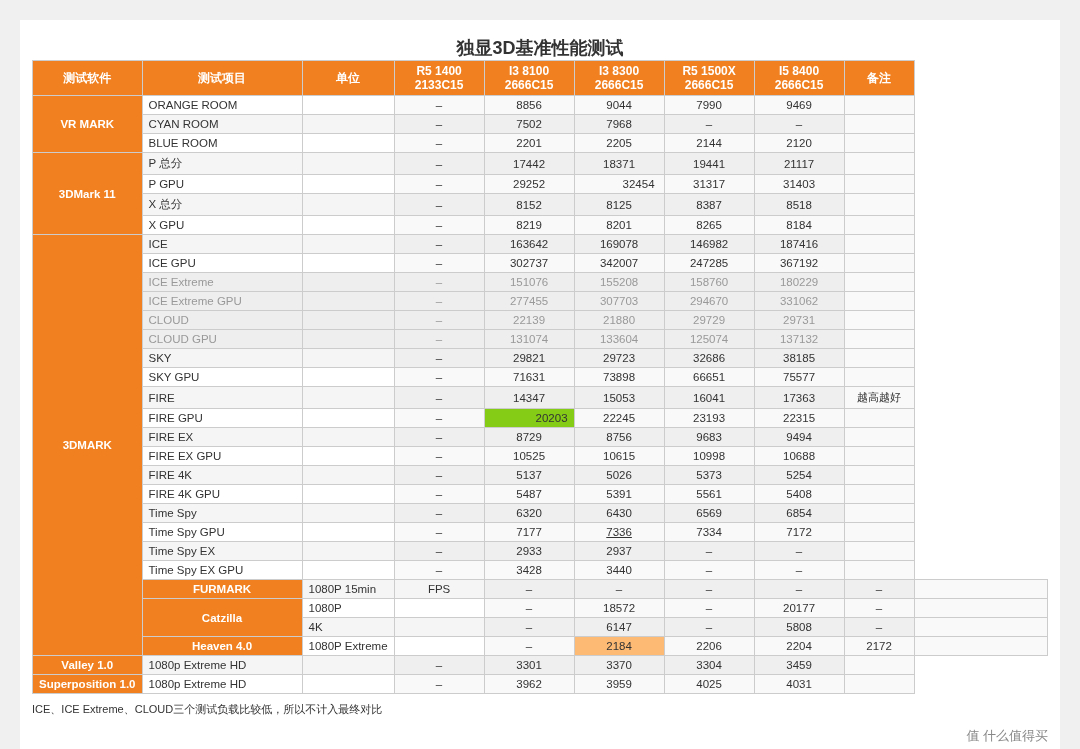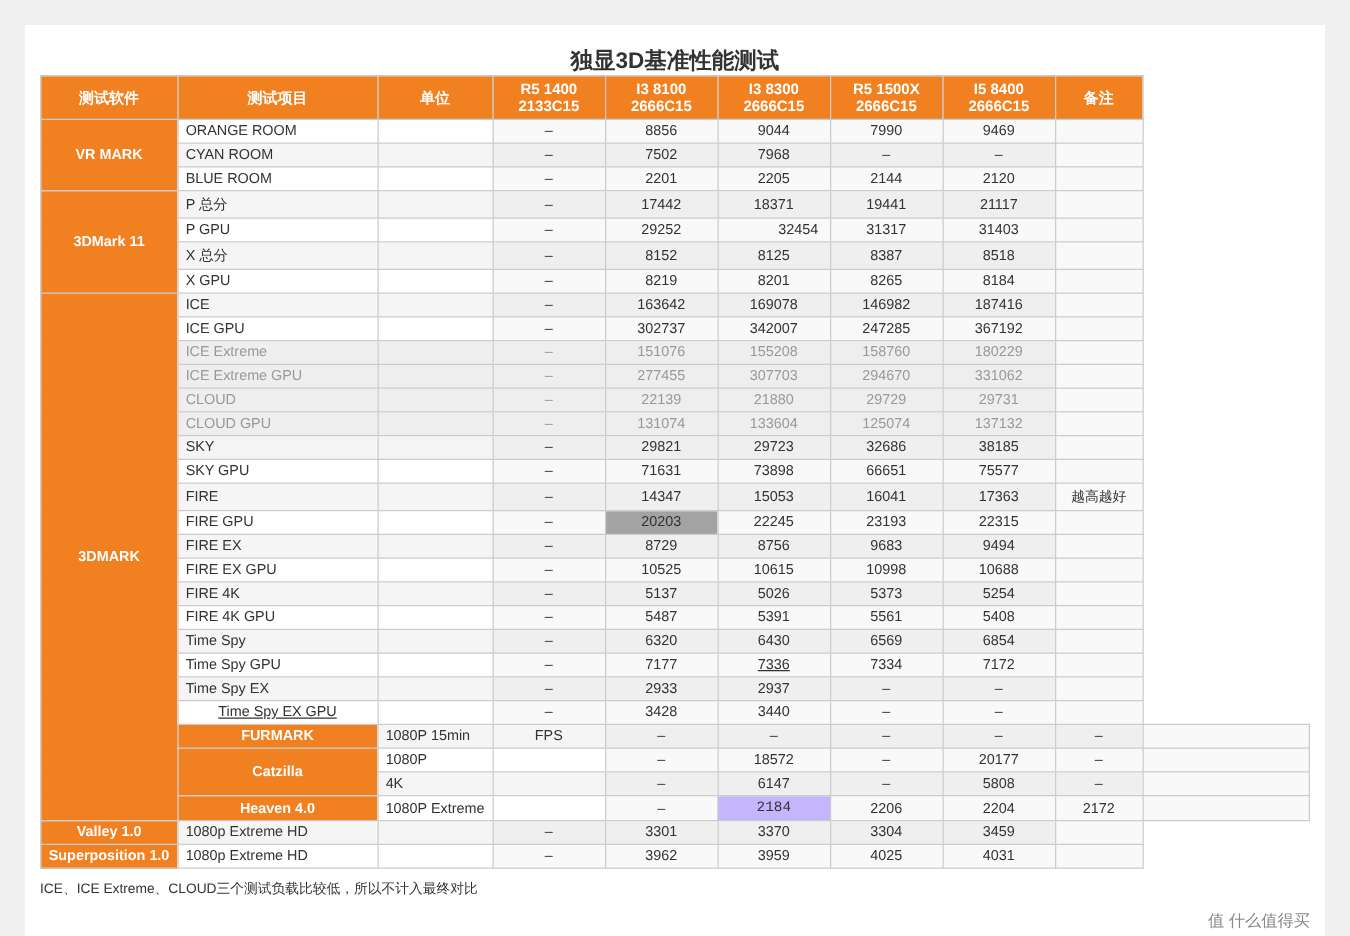--- a/index.html
+++ b/index.html
@@ -246,21 +246,21 @@
           <td style="background: rgb(239, 239, 239); color: rgb(51, 51, 51);">14347</td>
           <td style="background: rgb(239, 239, 239); color: rgb(51, 51, 51);">15053</td>
           <td style="background: rgb(239, 239, 239); color: rgb(51, 51, 51);">16041</td>
           <td style="background: rgb(239, 239, 239); color: rgb(51, 51, 51);">17363</td>
           <td style="background: rgb(249, 249, 249); color: rgb(51, 51, 51); font-size: 11px;">越高越好</td>
         </tr>
         <tr>
           <td style="text-align: left; background: rgb(255, 255, 255); color: rgb(51, 51, 51);">FIRE GPU</td>
           <td style="background: rgb(255, 255, 255); color: rgb(51, 51, 51);"></td>
           <td style="background: rgb(249, 249, 249); color: rgb(51, 51, 51);">–</td>
-          <td style="background: #a3a3a3; color: rgb(51, 51, 51);">20203</td>
+          <td style="background: #84cc16; color: rgb(51, 51, 51); text-align: right;">20203</td>
           <td style="background: rgb(249, 249, 249); color: rgb(51, 51, 51);">22245</td>
           <td style="background: rgb(249, 249, 249); color: rgb(51, 51, 51);">23193</td>
           <td style="background: rgb(249, 249, 249); color: rgb(51, 51, 51);">22315</td>
           <td style="background: rgb(249, 249, 249); color: rgb(51, 51, 51); font-size: 11px;"></td>
         </tr>
         <tr>
           <td style="text-align: left; background: rgb(245, 245, 245); color: rgb(51, 51, 51);">FIRE EX</td>
           <td style="background: rgb(245, 245, 245); color: rgb(51, 51, 51);"></td>
           <td style="background: rgb(239, 239, 239); color: rgb(51, 51, 51);">–</td>
           <td style="background: rgb(239, 239, 239); color: rgb(51, 51, 51);">8729</td>
@@ -323,21 +323,21 @@
           <td style="text-align: left; background: rgb(245, 245, 245); color: rgb(51, 51, 51);">Time Spy EX</td>
           <td style="background: rgb(245, 245, 245); color: rgb(51, 51, 51);"></td>
           <td style="background: rgb(239, 239, 239); color: rgb(51, 51, 51);">–</td>
           <td style="background: rgb(239, 239, 239); color: rgb(51, 51, 51);">2933</td>
           <td style="background: rgb(239, 239, 239); color: rgb(51, 51, 51);">2937</td>
           <td style="background: rgb(239, 239, 239); color: rgb(51, 51, 51);">–</td>
           <td style="background: rgb(239, 239, 239); color: rgb(51, 51, 51);">–</td>
           <td style="background: rgb(249, 249, 249); color: rgb(51, 51, 51); font-size: 11px;"></td>
         </tr>
         <tr>
-          <td style="text-align: center; background: rgb(255, 255, 255); color: rgb(51, 51, 51); text-decoration: underline;">Time Spy EX GPU</td>
+          <td style="text-align: left; background: rgb(255, 255, 255); color: rgb(51, 51, 51);">Time Spy EX GPU</td>
           <td style="background: rgb(255, 255, 255); color: rgb(51, 51, 51);"></td>
           <td style="background: rgb(249, 249, 249); color: rgb(51, 51, 51);">–</td>
           <td style="background: rgb(249, 249, 249); color: rgb(51, 51, 51);">3428</td>
           <td style="background: rgb(249, 249, 249); color: rgb(51, 51, 51);">3440</td>
           <td style="background: rgb(249, 249, 249); color: rgb(51, 51, 51);">–</td>
           <td style="background: rgb(249, 249, 249); color: rgb(51, 51, 51);">–</td>
           <td style="background: rgb(249, 249, 249); color: rgb(51, 51, 51); font-size: 11px;"></td>
         </tr>
         <tr>
           <td rowspan="1" style="background: rgb(240, 128, 32); color: rgb(255, 255, 255); font-weight: bold; text-align: center; vertical-align: middle;">FURMARK</td>
@@ -369,21 +369,21 @@
           <td style="background: rgb(239, 239, 239); color: rgb(51, 51, 51);">–</td>
           <td style="background: rgb(239, 239, 239); color: rgb(51, 51, 51);">5808</td>
           <td style="background: rgb(239, 239, 239); color: rgb(51, 51, 51);">–</td>
           <td style="background: rgb(249, 249, 249); color: rgb(51, 51, 51); font-size: 11px;"></td>
         </tr>
         <tr>
           <td rowspan="1" style="background: rgb(240, 128, 32); color: rgb(255, 255, 255); font-weight: bold; text-align: center; vertical-align: middle;">Heaven 4.0</td>
           <td style="text-align: left; background: rgb(255, 255, 255); color: rgb(51, 51, 51);">1080P Extreme</td>
           <td style="background: rgb(255, 255, 255); color: rgb(51, 51, 51);"></td>
           <td style="background: rgb(249, 249, 249); color: rgb(51, 51, 51);">–</td>
-          <td style="background: #c4b5fd; color: rgb(51, 51, 51); font-family: Liberation Mono, monospace;">2184</td>
+          <td style="background: #fdba74; color: rgb(51, 51, 51);">2184</td>
           <td style="background: rgb(249, 249, 249); color: rgb(51, 51, 51);">2206</td>
           <td style="background: rgb(249, 249, 249); color: rgb(51, 51, 51);">2204</td>
           <td style="background: rgb(249, 249, 249); color: rgb(51, 51, 51);">2172</td>
           <td style="background: rgb(249, 249, 249); color: rgb(51, 51, 51); font-size: 11px;"></td>
         </tr>
         <tr>
           <td rowspan="1" style="background: rgb(240, 128, 32); color: rgb(255, 255, 255); font-weight: bold; text-align: center; vertical-align: middle;">Valley 1.0</td>
           <td style="text-align: left; background: rgb(245, 245, 245); color: rgb(51, 51, 51);">1080p Extreme HD</td>
           <td style="background: rgb(245, 245, 245); color: rgb(51, 51, 51);"></td>
           <td style="background: rgb(239, 239, 239); color: rgb(51, 51, 51);">–</td>

